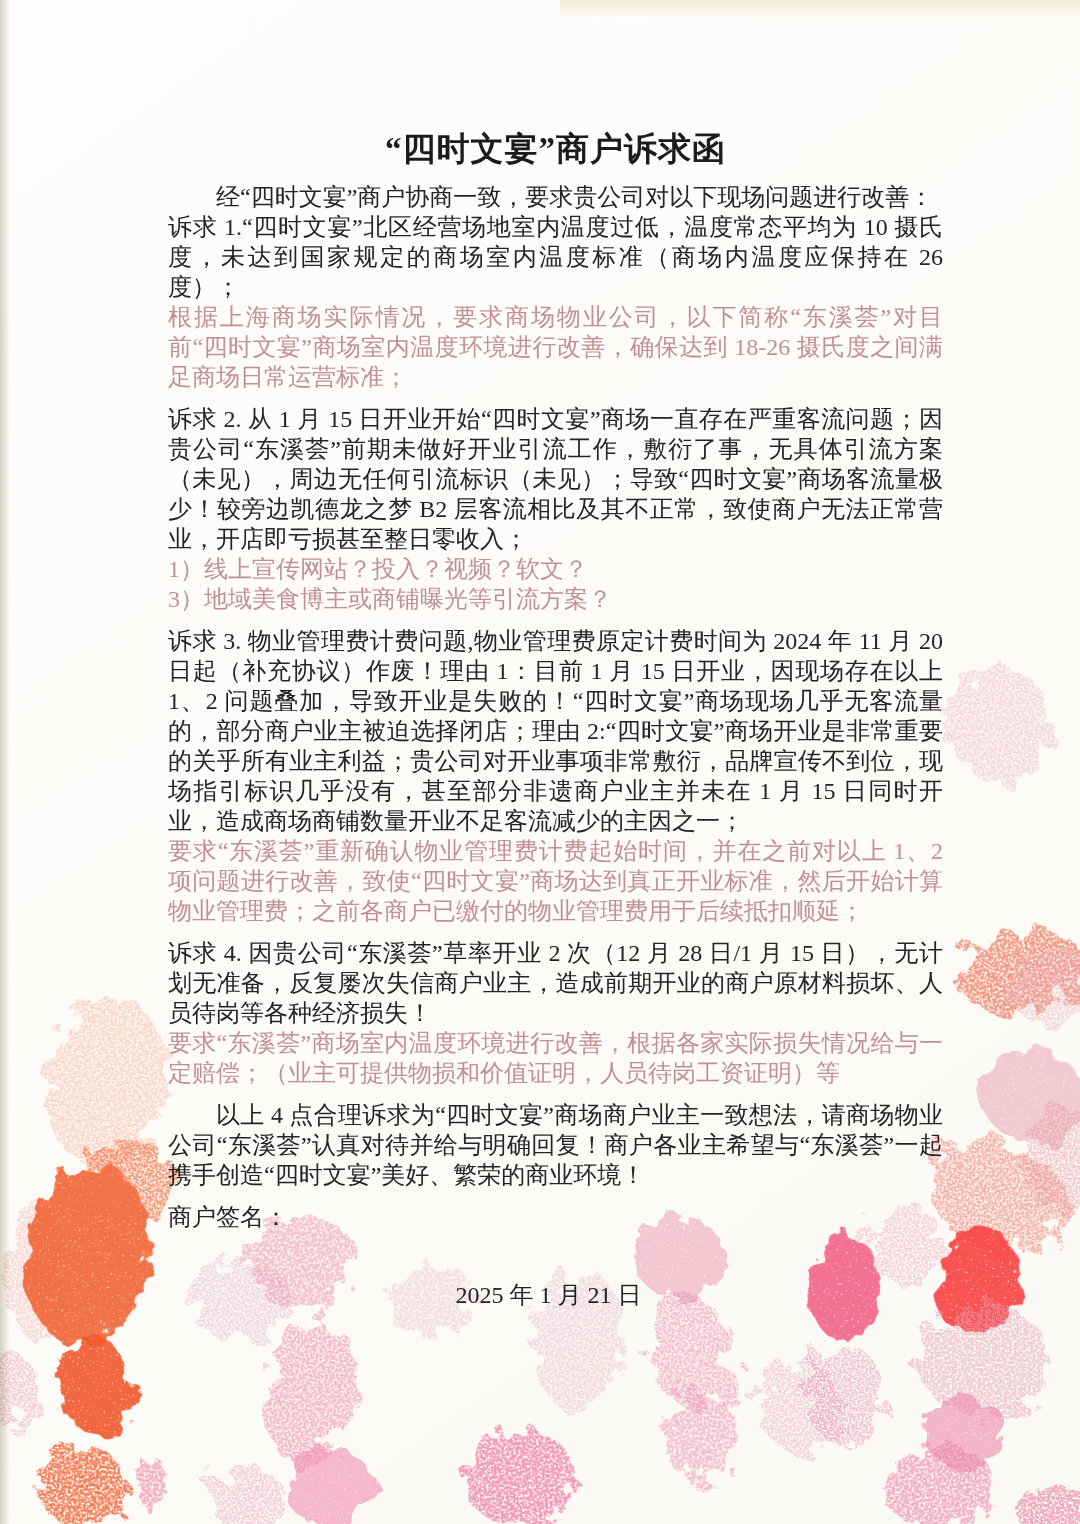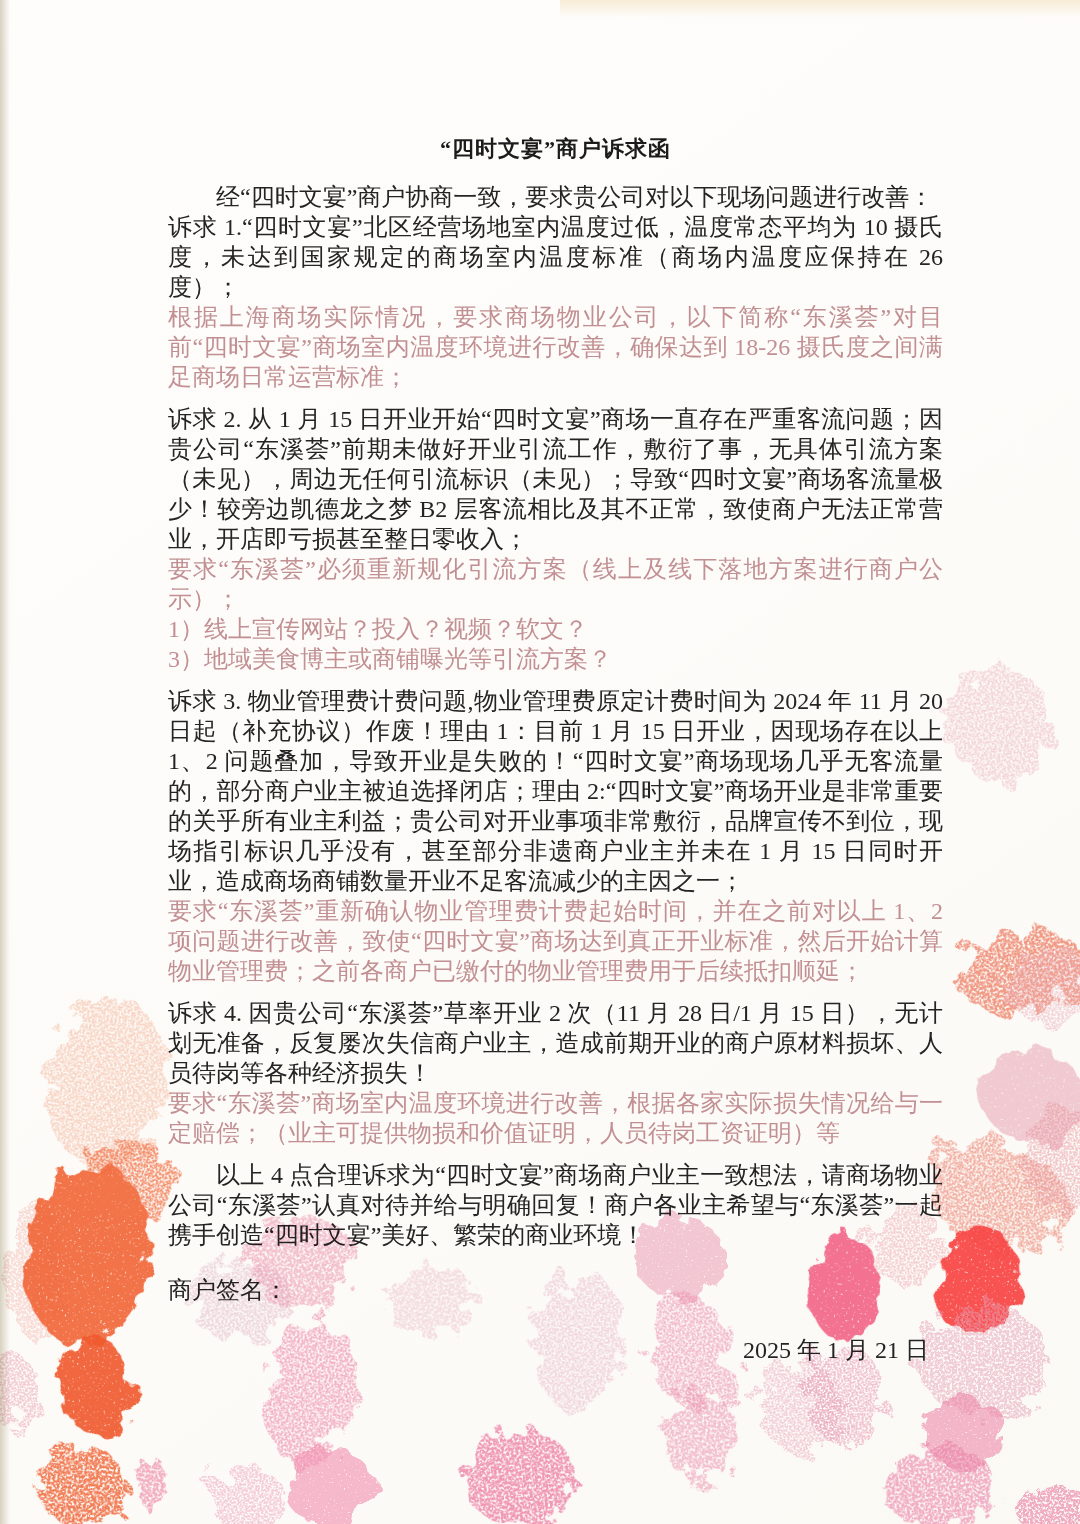--- a/index.html
+++ b/index.html
@@ -16,50 +16,49 @@
   .corner-tint{
     position:absolute;right:0;top:0;width:520px;height:18px;
     background:linear-gradient(180deg,rgba(242,224,186,0.55),rgba(242,224,186,0));
   }
   .letter{
     position:absolute;left:168px;top:128px;width:775px;
     font-size:24px;line-height:30px;color:#242424;
   }
   .title{
     margin:0 0 12px 0;text-align:center;
-    font-size:22px;line-height:42px;font-weight:bold;letter-spacing:1px;color:#1b1b1b;
+    font-size:33px;line-height:42px;font-weight:bold;letter-spacing:1px;color:#1b1b1b;
   }
   .para,.salutation{margin:0;text-align:justify;}
   .ind{text-indent:2em;}
   .pink{color:#c29093;}
   .gap{margin-top:12px;}
-  .signature{margin-top:25px;}
-  .date{margin-top:30px;text-align:right;padding-right:14px;}
+  .signature{margin-top:12px;}
+  .date{margin-top:48px;text-align:center;padding-right:14px;}
   .fp-layer{position:absolute;left:0;top:0;width:1080px;height:1524px;pointer-events:none;mix-blend-mode:multiply;}
 </style>
 </head>
 <body>
 
 <div class="page">
   <div class="page-edge-left"></div>
   <div class="corner-tint"></div>
 
   <div class="letter">
     <h1 class="title">“四时文宴”商户诉求函</h1>
     <div>
         <p class="para ind">经“四时文宴”商户协商一致，要求贵公司对以下现场问题进行改善：</p>
         <p class="para">诉求 1.“四时文宴”北区经营场地室内温度过低，温度常态平均为 10 摄氏度，未达到国家规定的商场室内温度标准（商场内温度应保持在 26 度）；</p>
         <p class="para pink">根据上海商场实际情况，要求商场物业公司，以下简称“东溪荟”对目前“四时文宴”商场室内温度环境进行改善，确保达到 18-26 摄氏度之间满足商场日常运营标准；</p>
         <p class="para gap">诉求 2. 从 1 月 15 日开业开始“四时文宴”商场一直存在严重客流问题；因贵公司“东溪荟”前期未做好开业引流工作，敷衍了事，无具体引流方案（未见），周边无任何引流标识（未见）；导致“四时文宴”商场客流量极少！较旁边凯德龙之梦 B2 层客流相比及其不正常，致使商户无法正常营业，开店即亏损甚至整日零收入；</p>
-        <p class="para pink">要求“东溪荟”必须重新规化引流方案（线上及线下落地方案进行商户公示）；</p>
         <p class="para pink">1）线上宣传网站？投入？视频？软文？</p>
         <p class="para pink">3）地域美食博主或商铺曝光等引流方案？</p>
         <p class="para gap">诉求 3. 物业管理费计费问题,物业管理费原定计费时间为 2024 年 11 月 20 日起（补充协议）作废！理由 1：目前 1 月 15 日开业，因现场存在以上 1、2 问题叠加，导致开业是失败的！“四时文宴”商场现场几乎无客流量的，部分商户业主被迫选择闭店；理由 2:“四时文宴”商场开业是非常重要的关乎所有业主利益；贵公司对开业事项非常敷衍，品牌宣传不到位，现场指引标识几乎没有，甚至部分非遗商户业主并未在 1 月 15 日同时开业，造成商场商铺数量开业不足客流减少的主因之一；</p>
         <p class="para pink">要求“东溪荟”重新确认物业管理费计费起始时间，并在之前对以上 1、2 项问题进行改善，致使“四时文宴”商场达到真正开业标准，然后开始计算物业管理费；之前各商户已缴付的物业管理费用于后续抵扣顺延；</p>
-        <p class="para gap">诉求 4. 因贵公司“东溪荟”草率开业 2 次（11 月 28 日/1 月 15 日），无计划无准备，反复屡次失信商户业主，造成前期开业的商户原材料损坏、人员待岗等各种经济损失！</p>
+        <p class="para gap">诉求 4. 因贵公司“东溪荟”草率开业 2 次（12 月 28 日/1 月 15 日），无计划无准备，反复屡次失信商户业主，造成前期开业的商户原材料损坏、人员待岗等各种经济损失！</p>
         <p class="para pink">要求“东溪荟”商场室内温度环境进行改善，根据各家实际损失情况给与一定赔偿；（业主可提供物损和价值证明，人员待岗工资证明）等</p>
         <p class="para ind gap">以上 4 点合理诉求为“四时文宴”商场商户业主一致想法，请商场物业公司“东溪荟”认真对待并给与明确回复！商户各业主希望与“东溪荟”一起携手创造“四时文宴”美好、繁荣的商业环境！</p>
       </div>
     <p class="para signature">商户签名：</p>
     <p class="para date">2025 年 1 月 21 日</p>
   </div>
 
   <svg class="fp-layer" viewBox="0 0 1080 1524" xmlns="http://www.w3.org/2000/svg">
     <defs>
       <filter id="fp1" x="-60%" y="-60%" width="220%" height="220%">

